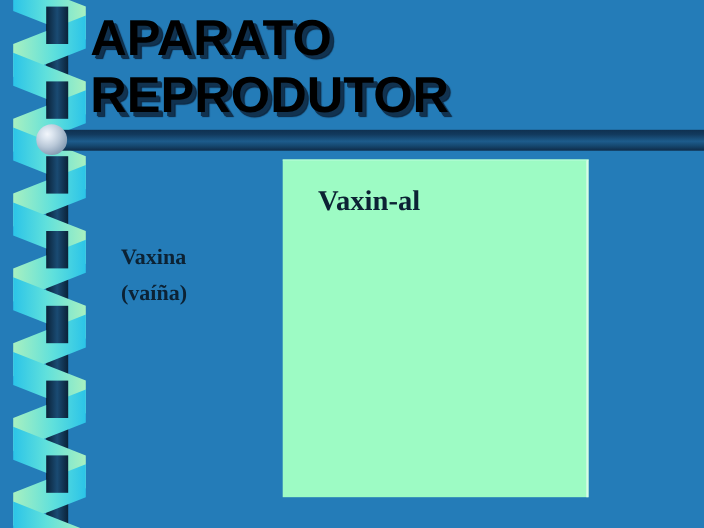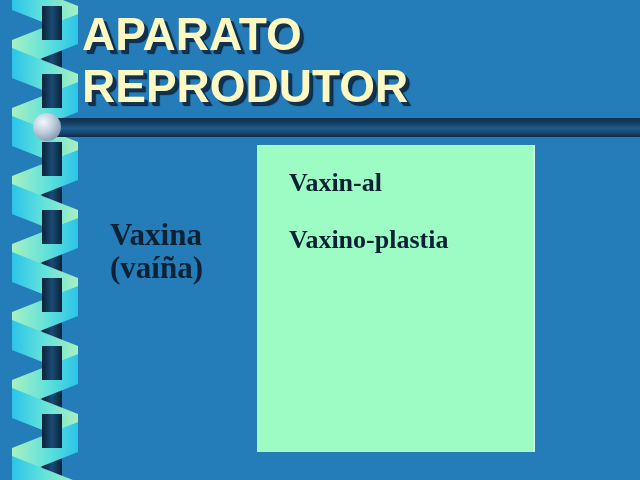--- a/index.html
+++ b/index.html
@@ -57,33 +57,33 @@
   
   #title {
     position: absolute;
     left: 82px;
     top: 8px;
     width: 540px;
     font-size: 46px;
     font-weight: bold;
     line-height: 52px;
     letter-spacing: 0px;
-    color: #fef9c3;
+    color: #000000;
     text-shadow: 3px 3px 0px #11324f, 4px 4px 1px #0d2740;
     white-space: pre-line;
   }
 
   
   #left-caption {
     position: absolute;
     left: 110px;
     top: 218px;
     width: 130px;
     font-family: "Liberation Serif", serif;
-    font-size: 31px;
+    font-size: 20px;
     font-weight: bold;
     line-height: 33px;
     color: #0c2234;
     white-space: pre-line;
   }
 
   
   #term-box {
     position: absolute;
     left: 257px;
@@ -165,16 +165,15 @@
   <div id="divider-sphere"></div>
 
   <div id="title">APARATO
 REPRODUTOR</div>
 
   <div id="left-caption">Vaxina
 (vaíña)</div>
 
   <div id="term-box">
     <div class="term-item">Vaxin-al</div>
-    <div class="term-item">Vaxino-plastia</div>
   </div>
 
 </div>
 
 </body></html>

